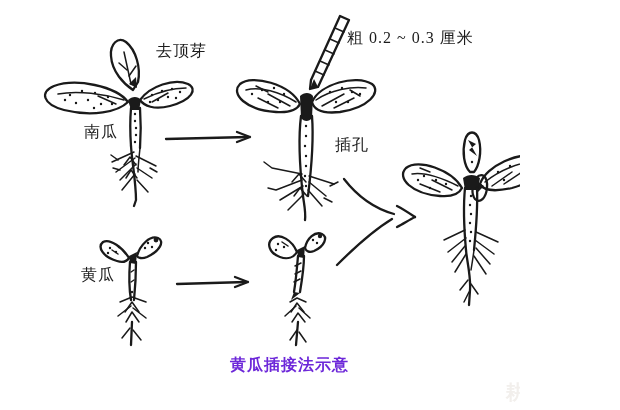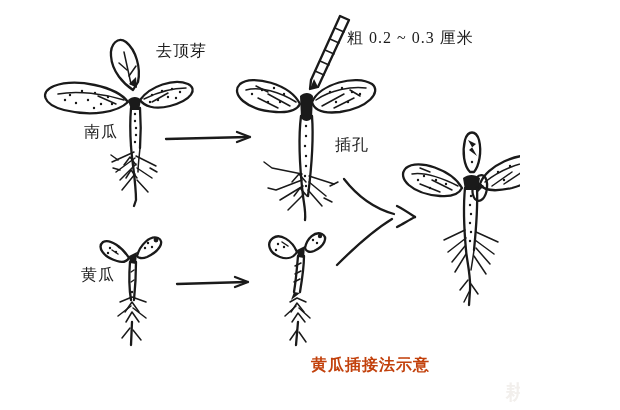--- a/index.html
+++ b/index.html
@@ -10,22 +10,22 @@
   svg{position:absolute;left:0;top:0;}
   .ink{stroke:#1a1a1a;fill:none;stroke-width:2.3;stroke-linecap:round;stroke-linejoin:round;}
   .thin{stroke:#1a1a1a;fill:none;stroke-width:1.5;stroke-linecap:round;stroke-linejoin:round;}
   .fillink{fill:#1a1a1a;stroke:none;}
   .dots{stroke:#1a1a1a;fill:none;stroke-width:2.4;stroke-linecap:round;}
   .label{
     position:absolute;color:#1c1c1c;font-size:16px;line-height:1.15;
     white-space:nowrap;letter-spacing:1px;
   }
   .caption{
-    position:absolute;left:230px;top:355px;width:200px;text-align:right;
-    color:#c2410c;font-size:16px;font-weight:600;letter-spacing:1px;white-space:nowrap;
+    position:absolute;left:230px;top:355px;width:200px;text-align:left;
+    color:#6d28d9;font-size:16px;font-weight:600;letter-spacing:1px;white-space:nowrap;
   }
   .watermark{
     position:absolute;left:506px;top:379px;color:#f2efec;font-size:20px;
     font-weight:700;letter-spacing:1px;white-space:nowrap;
   }
 </style>
 </head>
 <body>
 
 <div id="canvas">

